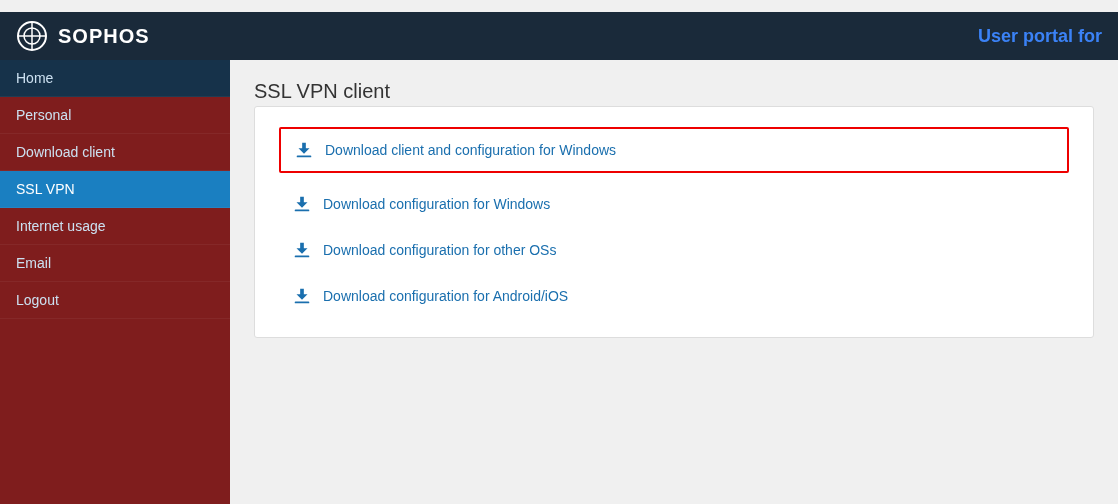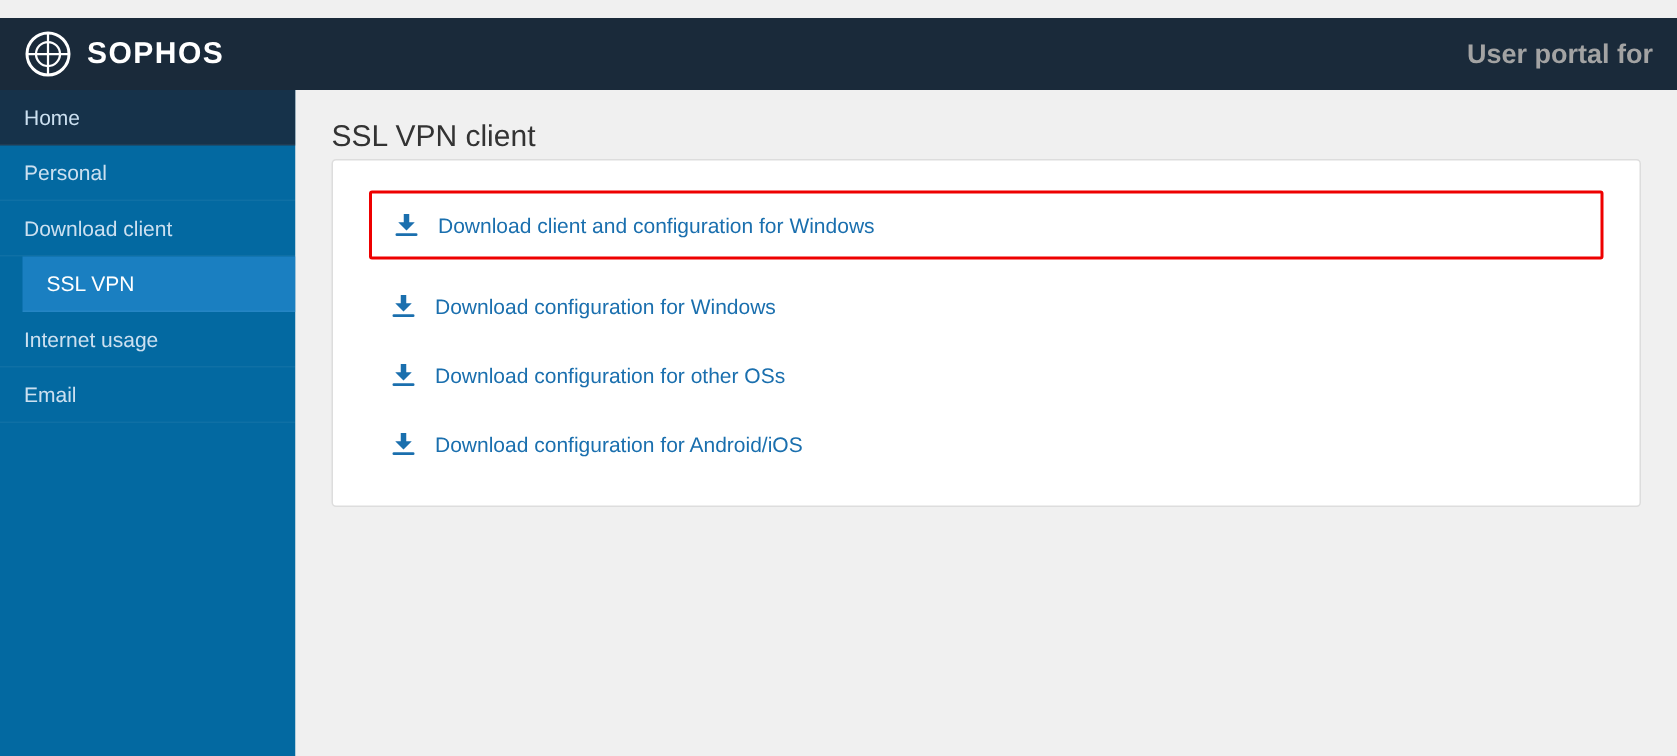--- a/index.html
+++ b/index.html
@@ -25,51 +25,50 @@
       color: white;
       font-size: 20px;
       font-weight: bold;
       letter-spacing: 1px;
     }
     .logo-icon {
       width: 32px;
       height: 32px;
     }
     .user-portal-text {
-      color: #a3a3a3;
+      color: #3b82f6;
       font-size: 18px;
       font-weight: bold;
     }
 
     
     .main-layout {
       display: flex;
       flex: 1;
       overflow: hidden;
     }
 
     
     .sidebar {
-      width: 197px;
-      background: #0369a1;
+      width: 230px;
+      background: #7f1d1d;
       flex-shrink: 0;
       display: flex;
       flex-direction: column;
     }
     .sidebar-item {
       padding: 10px 16px;
       color: #cce0f0;
       cursor: pointer;
       font-size: 14px;
       border-bottom: 1px solid rgba(255,255,255,0.05);
     }
     .sidebar-item.active {
       background: #1a7fc1;
       color: white;
-      margin-left: 15px;
     }
     .sidebar-item.home {
       background: #16324a;
       color: #cce0f0;
     }
 
     
     .content {
       flex: 1;
       background: #f0f0f0;
@@ -134,20 +133,21 @@
 
 <div class="main-layout">
 
   <nav class="sidebar">
     <div class="sidebar-item home">Home</div>
     <div class="sidebar-item">Personal</div>
     <div class="sidebar-item">Download client</div>
     <div class="sidebar-item active">SSL VPN</div>
     <div class="sidebar-item">Internet usage</div>
     <div class="sidebar-item">Email</div>
+    <div class="sidebar-item">Logout</div>
   </nav>
 
   <div class="content">
     <h2 class="page-title">SSL VPN client</h2>
     <div class="card">
       <div class="items-wrapper">
 
         <a class="download-item highlighted" href="#">
           <svg class="download-icon" viewBox="0 0 24 24" fill="#1a6fae">
             <path d="M12 16l-6-6h4V4h4v6h4l-6 6z"></path>

